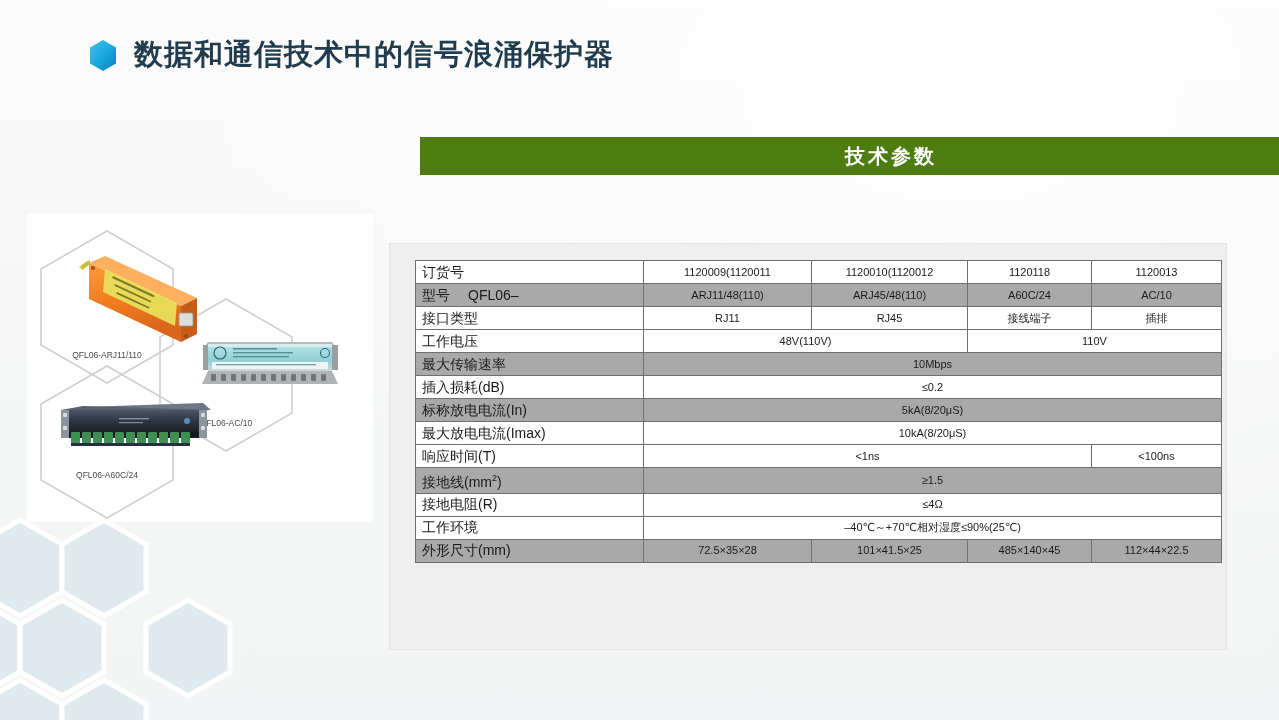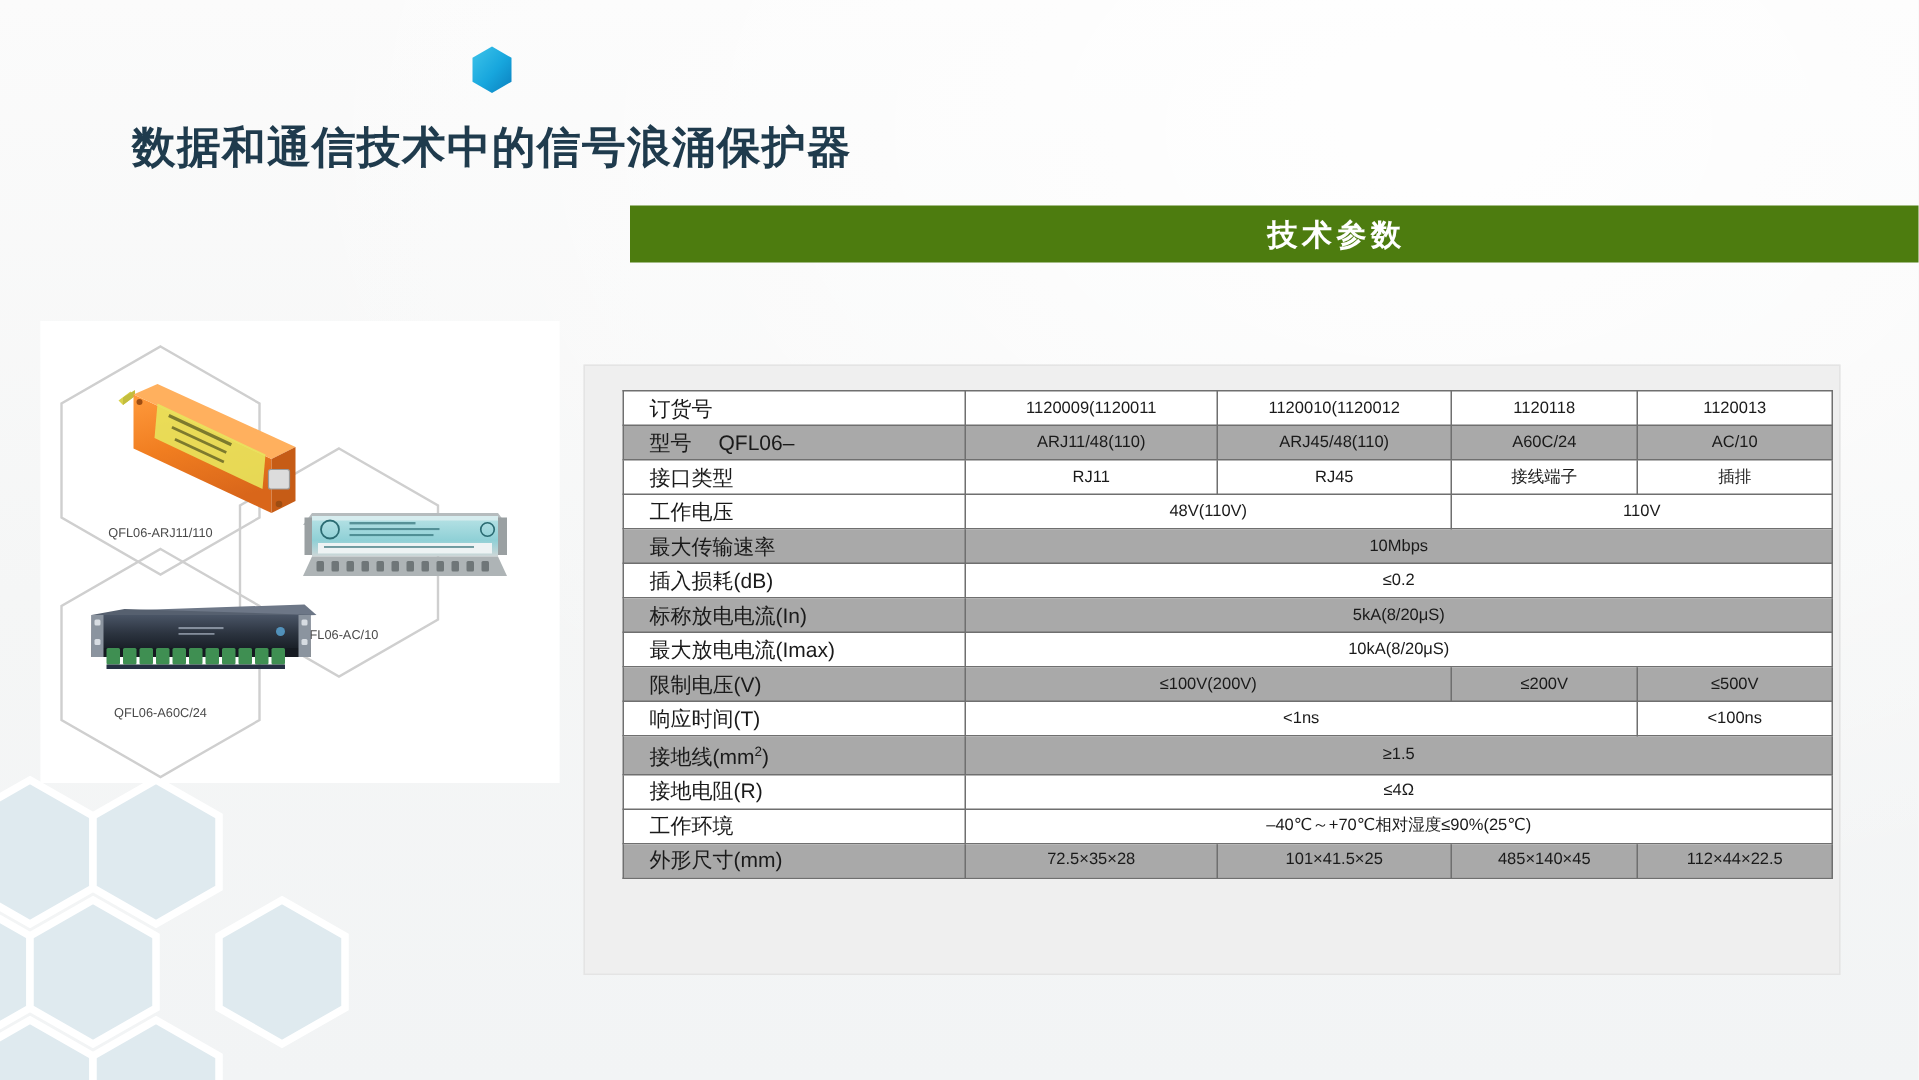--- a/index.html
+++ b/index.html
@@ -17,21 +17,21 @@
   #bg-sheen{
     position:absolute;inset:0;pointer-events:none;
     background:
       radial-gradient(ellipse at 75% 12%, rgba(255,255,255,.9) 0%, rgba(247,248,248,0) 60%),
       linear-gradient(180deg,#fbfbfb 0%,#f5f6f6 55%,#f2f4f5 100%);
   }
 
   
   #title-bar{
     position:absolute;left:88px;top:30px;height:50px;
-    display:flex;align-items:center;gap:16px;flex-direction:column;
+    display:flex;align-items:center;gap:16px;
   }
   #title-hex{width:30px;height:33px;flex:0 0 auto;}
   #title-text{
     font-size:29px;font-weight:bold;color:#1f3b4d;letter-spacing:1px;
     white-space:nowrap;
   }
 
   
   #banner{
     position:absolute;left:420px;top:137px;width:942px;height:38px;
@@ -70,21 +70,21 @@
     padding:0 4px;
     font-size:11px;
     color:#1a1a1a;
     text-align:center;
     white-space:nowrap;
     overflow:hidden;
     line-height:21px;
   }
   #spec-table td.lbl{
     text-align:left;
-    padding-left:17px;
+    padding-left:6px;
     font-size:14px;
   }
   #spec-table tr.shade td{background:#a9a9a9;}
   #spec-table tr.plain td{background:#ffffff;}
   .model-code{padding-left:18px;}
   sup{font-size:9px;vertical-align:super;}
 </style>
 </head>
 <body>
 
@@ -281,26 +281,20 @@
           <td colspan="4">≤0.2</td>
         </tr>
         <tr class="shade">
           <td class="lbl">标称放电电流(In)</td>
           <td colspan="4">5kA(8/20μS)</td>
         </tr>
         <tr class="plain">
           <td class="lbl">最大放电电流(Imax)</td>
           <td colspan="4">10kA(8/20μS)</td>
         </tr>
-        <tr class="shade">
-          <td class="lbl">限制电压(V)</td>
-          <td colspan="2">≤100V(200V)</td>
-          <td>≤200V</td>
-          <td>≤500V</td>
-        </tr>
         <tr class="plain">
           <td class="lbl">响应时间(T)</td>
           <td colspan="3">&lt;1ns</td>
           <td>&lt;100ns</td>
         </tr>
         <tr class="shade">
           <td class="lbl">接地线(mm<sup>2</sup>)</td>
           <td colspan="4">≥1.5</td>
         </tr>
         <tr class="plain">

